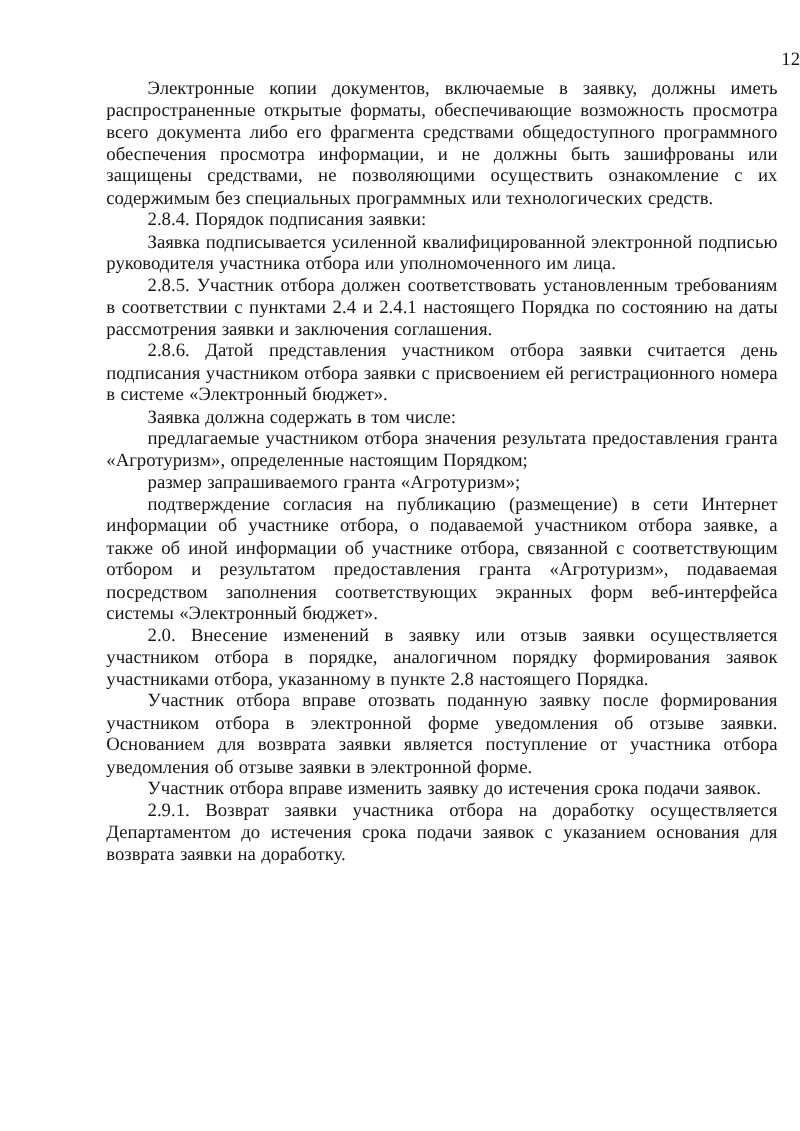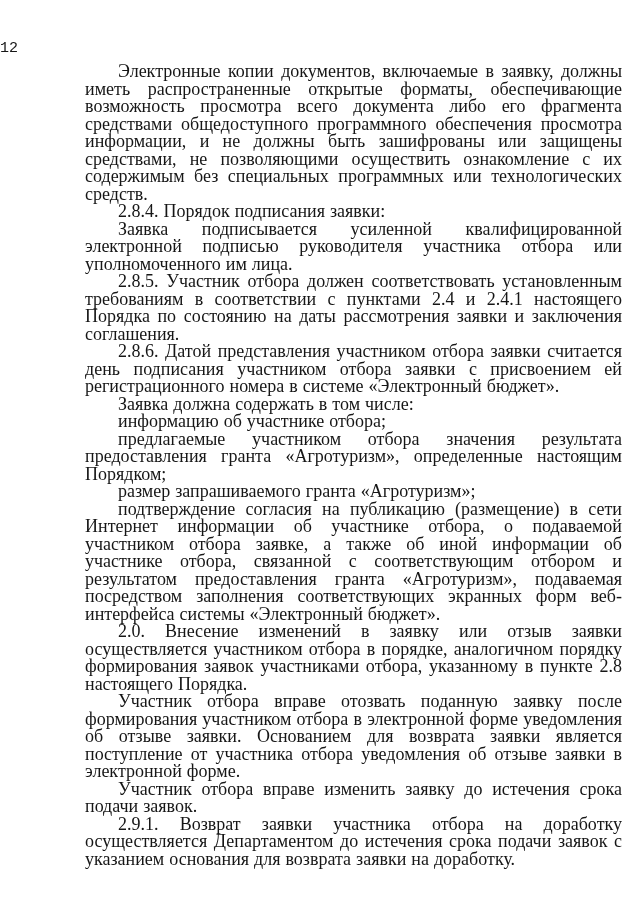--- a/index.html
+++ b/index.html
@@ -14,31 +14,30 @@
     background: #ffffff;
     overflow: hidden;
     font-family: "Liberation Serif", serif;
     color: #161616;
   }
   .page-number {
     position: absolute;
     top: 40px;
     left: 0;
     width: 640px;
-    text-align: left;
+    text-align: right;
     font-size: 15px;
     line-height: 17.5px;
-    font-family: Liberation Mono, monospace;
   }
   .content {
     position: absolute;
     left: 85px;
     top: 63px;
     width: 537px;
-    font-size: 18px;
+    font-size: 15px;
     line-height: 17.5px;
   }
   .content p {
     margin: 0;
     padding: 0;
     text-indent: 33px;
     text-align: justify;
     word-spacing: 0.5px;
   }
 </style>
@@ -47,21 +46,20 @@
 
 <div class="page">
   <div class="page-number">12</div>
   <div class="content">
     <p>Электронные копии документов, включаемые в заявку, должны иметь распространенные открытые форматы, обеспечивающие возможность просмотра всего документа либо его фрагмента средствами общедоступного программного обеспечения просмотра информации, и не должны быть зашифрованы или защищены средствами, не позволяющими осуществить ознакомление с их содержимым без специальных программных или технологических средств.</p>
     <p>2.8.4. Порядок подписания заявки:</p>
     <p>Заявка подписывается усиленной квалифицированной электронной подписью руководителя участника отбора или уполномоченного им лица.</p>
     <p>2.8.5. Участник отбора должен соответствовать установленным требованиям в соответствии с пунктами 2.4 и 2.4.1 настоящего Порядка по состоянию на даты рассмотрения заявки и заключения соглашения.</p>
     <p>2.8.6. Датой представления участником отбора заявки считается день подписания участником отбора заявки с присвоением ей регистрационного номера в системе «Электронный бюджет».</p>
     <p>Заявка должна содержать в том числе:</p>
-    <p>информацию об участнике отбора;</p>
     <p>предлагаемые участником отбора значения результата предоставления гранта «Агротуризм», определенные настоящим Порядком;</p>
     <p>размер запрашиваемого гранта «Агротуризм»;</p>
     <p>подтверждение согласия на публикацию (размещение) в сети Интернет информации об участнике отбора, о подаваемой участником отбора заявке, а также об иной информации об участнике отбора, связанной с соответствующим отбором и результатом предоставления гранта «Агротуризм», подаваемая посредством заполнения соответствующих экранных форм веб-интерфейса системы «Электронный бюджет».</p>
     <p>2.0. Внесение изменений в заявку или отзыв заявки осуществляется участником отбора в порядке, аналогичном порядку формирования заявок участниками отбора, указанному в пункте 2.8 настоящего Порядка.</p>
     <p>Участник отбора вправе отозвать поданную заявку после формирования участником отбора в электронной форме уведомления об отзыве заявки. Основанием для возврата заявки является поступление от участника отбора уведомления об отзыве заявки в электронной форме.</p>
     <p>Участник отбора вправе изменить заявку до истечения срока подачи заявок.</p>
     <p>2.9.1. Возврат заявки участника отбора на доработку осуществляется Департаментом до истечения срока подачи заявок с указанием основания для возврата заявки на доработку.</p>
   </div>
 </div>
 

